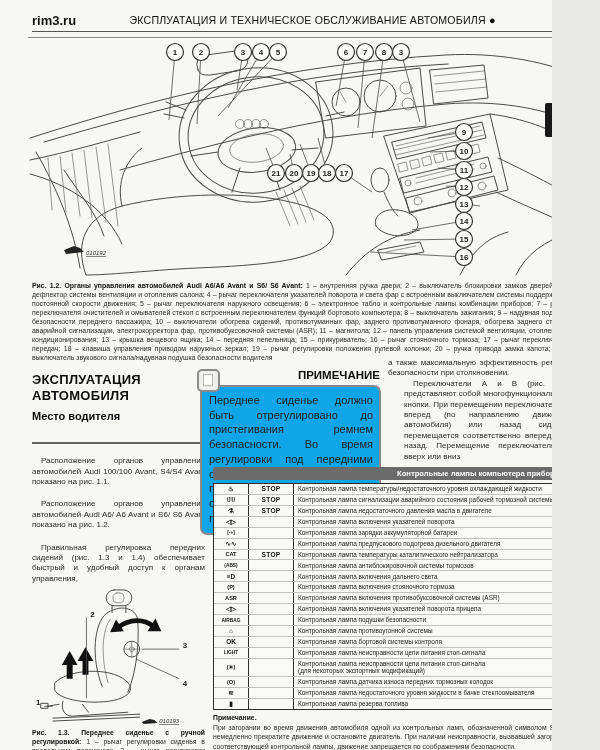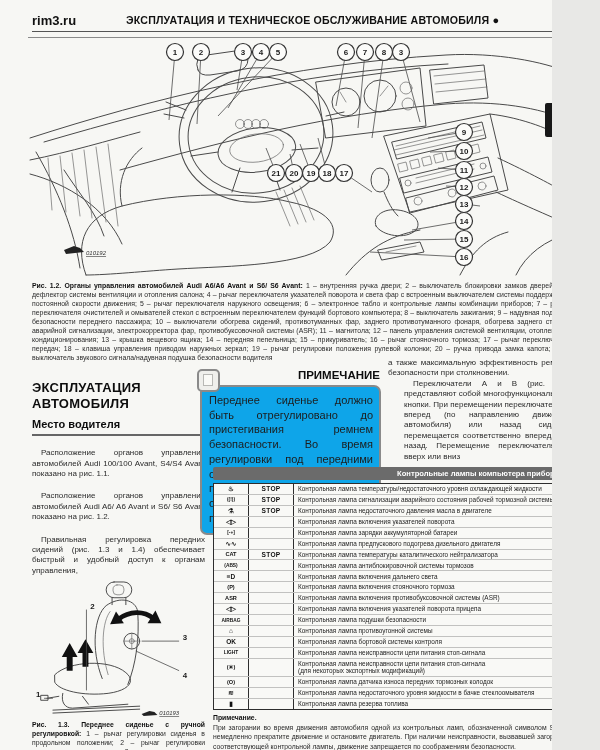--- a/index.html
+++ b/index.html
@@ -2,21 +2,21 @@
 <html><head>
 <meta charset="utf-8">
 <style>
   html,body{margin:0;padding:0;background:#e8e8e6;}
   .page{position:relative;width:552px;height:750px;background:#f7f7f4;
         font-family:"Liberation Sans",sans-serif;color:#222;overflow:hidden;}
 
   
   .hdr{position:absolute;left:32px;top:9px;width:537px;height:22px;display:flex;align-items:center;border-bottom:1.5px solid #555;}
   .hdr-logo{font-weight:bold;font-size:13px;color:#111;}
-  .hdr-title{flex:1;text-align:center;font-weight:bold;font-size:10.6px;letter-spacing:.2px;color:#111;}
+  .hdr-title{flex:1;text-align:center;font-weight:normal;font-size:10.6px;letter-spacing:.2px;color:#111;}
   .hdr-bullet{font-size:11px;}
   .hdr-page{font-weight:bold;font-size:14px;color:#9a9a9a;margin-left:12px;}
   .hdr-rule2{position:absolute;left:28px;top:37px;width:544px;border-top:1px solid #8a8a8a;}
 
   
   .fig-dash{position:absolute;left:28px;top:40px;width:545px;height:238px;}
   .art{stroke:#4a4a4a;fill:none;stroke-width:1;stroke-linecap:round;stroke-linejoin:round;}
   .art .thin{stroke:#6a6a6a;stroke-width:.7;}
   .callout-line{stroke:#4a4a4a;stroke-width:.8;}
   .callout-circle{fill:#fbfbf9;stroke:#333;stroke-width:1.2;}
@@ -24,22 +24,22 @@
   .credit-txt{font:italic 6px "Liberation Sans",sans-serif;fill:#333;}
 
   .section-tab{position:absolute;left:545px;top:103px;width:27px;height:34px;background:#181818;color:#fff;
                font-weight:bold;font-size:13px;display:flex;align-items:center;justify-content:center;border-radius:2px;}
 
   .cap12{position:absolute;left:32px;top:281px;width:537px;font-size:6.9px;line-height:1.31;text-align:justify;color:#2a2a2a;}
   .cap-lead{font-weight:bold;color:#101010;}
 
   
   .colL{position:absolute;left:32px;top:372px;width:173px;}
-  .h-main{font-size:13px;line-height:1.2;font-weight:bold;color:#0d0d0d;margin:8px 0 7px 0;letter-spacing:.3px;}
-  .h-rule{font-size:11px;font-weight:bold;color:#0d0d0d;border-bottom:2px solid #666;padding-bottom:4px;margin-bottom:5px;position:relative;}
+  .h-main{font-size:13px;line-height:1.2;font-weight:bold;color:#0d0d0d;margin:0 0 7px 0;letter-spacing:.3px;}
+  .h-rule{font-size:11px;font-weight:bold;color:#0d0d0d;border-bottom:2px solid #666;padding-bottom:20px;margin-bottom:5px;position:relative;}
   .h-rule:after{content:"";position:absolute;right:0;bottom:-6px;width:2px;height:6px;background:#666;}
   .colL p{margin:12px 0 1px 0;font-size:8px;line-height:1.3;text-align:justify;text-indent:9px;color:#2a2a2a;}
   .h-sub{font-size:9.5px;font-weight:bold;color:#0d0d0d;margin:9px 0 3px 0;}
   .fig-seat{display:block;margin:4px 0 2px 0;}
   .cap13{font-size:6.8px;line-height:1.33;text-align:justify;color:#2a2a2a;}
 
   
   .note{position:absolute;left:200px;top:372px;width:181px;}
   .note-icon{position:absolute;left:-3px;top:-3px;width:19px;height:19px;border:2.5px solid #8a8a8a;border-radius:5px;background:#efefec;z-index:2;}
   .note-icon:after{content:"";position:absolute;left:4px;top:3px;width:8px;height:10px;border:1.5px solid #b8b8b5;background:#fafaf7;}

